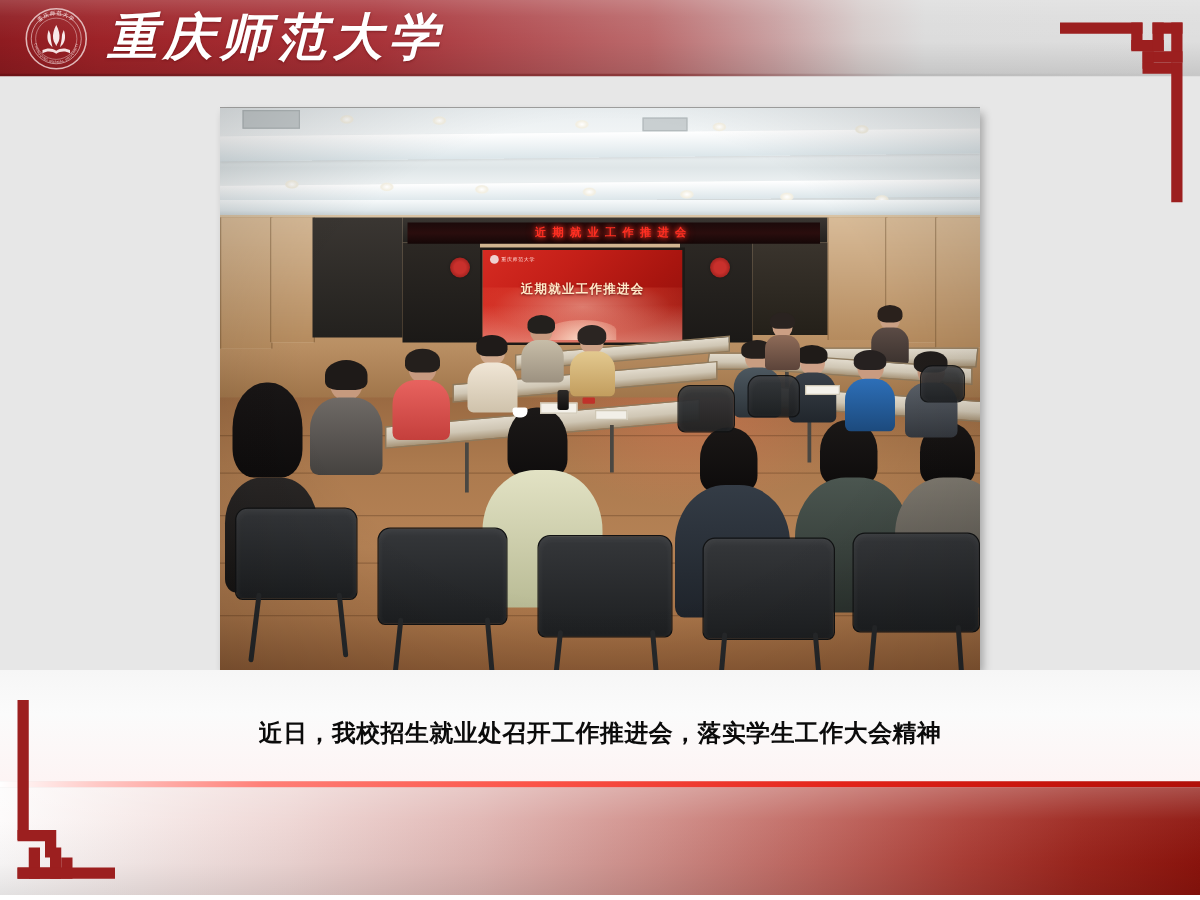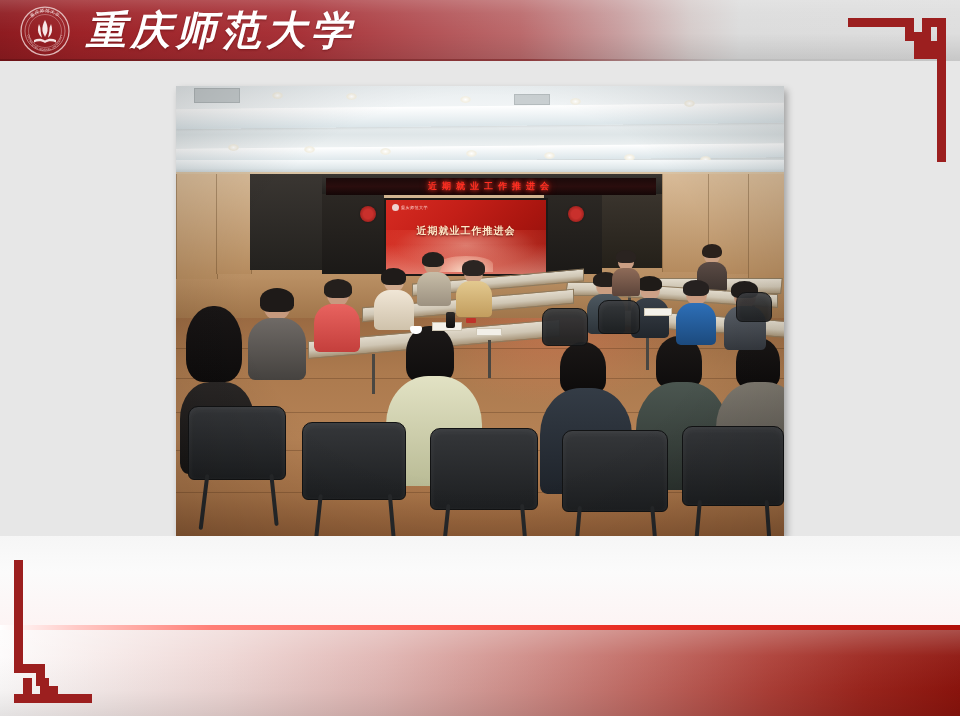--- a/index.html
+++ b/index.html
@@ -566,19 +566,20 @@
 
       <div class="chair" style="left:366px; top:222px; width:44px; height:36px; opacity:0.95;"></div>
       <div class="chair" style="left:422px; top:214px; width:40px; height:32px; opacity:0.95;"></div>
       <div class="chair" style="left:560px; top:206px; width:34px; height:28px; opacity:0.9;"></div>
 
       <div style="position:absolute; inset:0; background:radial-gradient(ellipse at 50% 45%, rgba(0,0,0,0) 55%, rgba(0,0,0,0.18) 100%); pointer-events:none;"></div>
     </div>
   </div>
 
   <div class="caption-zone"></div>
+  <div class="caption">近日，我校招生就业处召开工作推进会，落实学生工作大会精神</div>
 
   <div class="footer-stripe"></div>
   <div class="footer-band"></div>
   <div class="footer-band-shade"></div>
   <div class="footer-bottom-white"></div>
 
 </div>
 
 </body></html>

